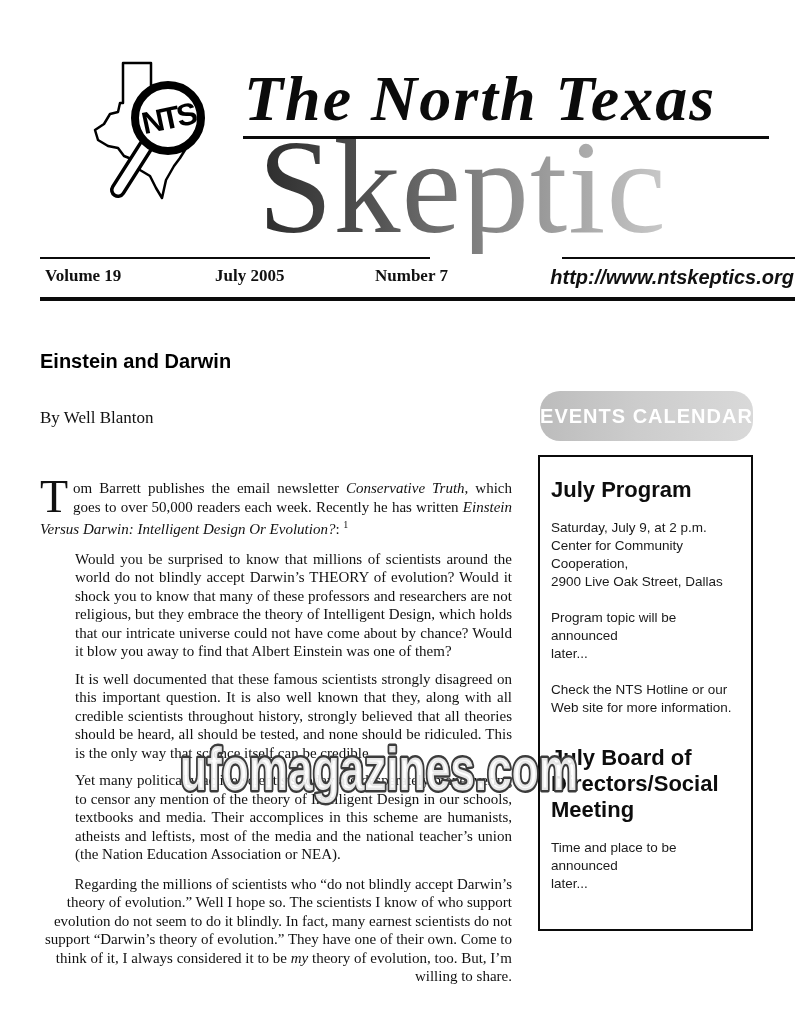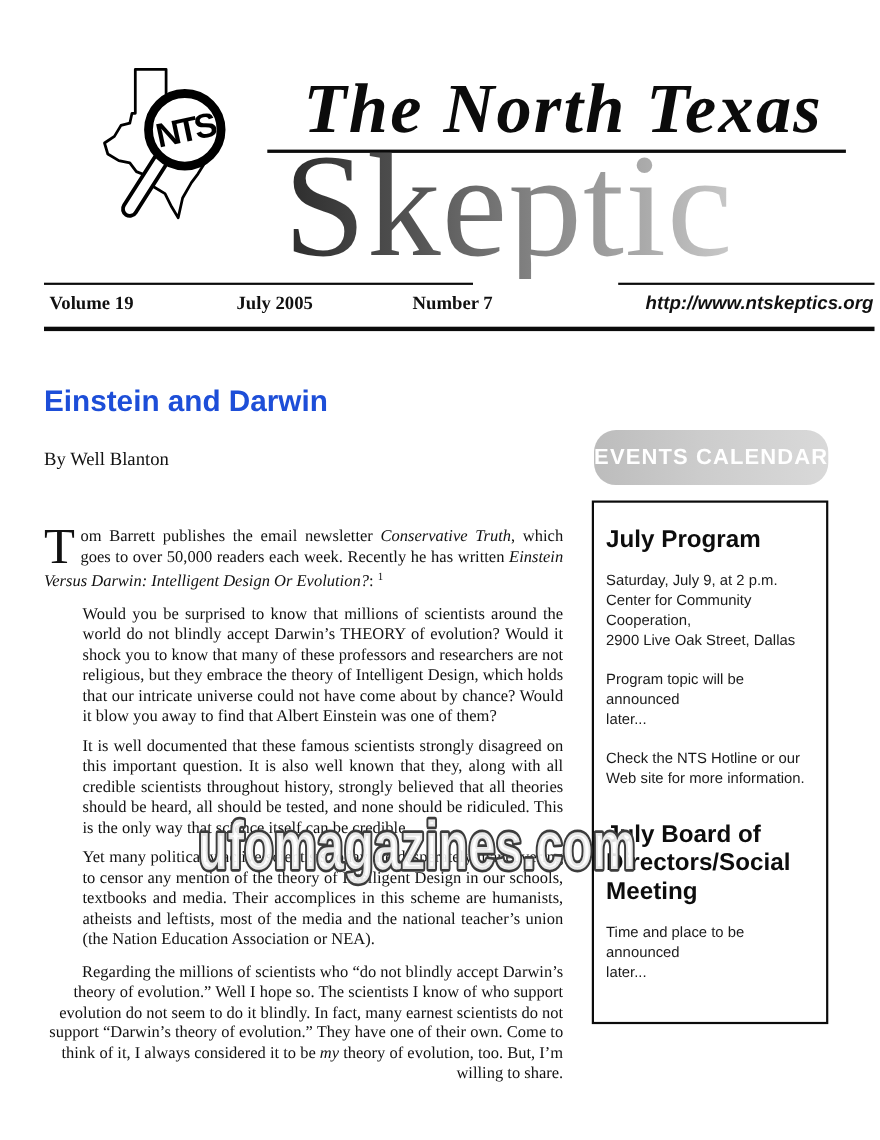--- a/index.html
+++ b/index.html
@@ -10,21 +10,20 @@
   }
 
   
   .logo { position:absolute; left:90px; top:58px; width:158px; height:180px; }
 
   .title1 {
     position:absolute; left:244px; top:64px; width:524px;
     font-family:"Liberation Serif", serif; font-style:italic; font-weight:bold;
     font-size:64px; line-height:70px; letter-spacing:2px; white-space:nowrap;
     color:#0b0b0b;
-    margin-left:32px;
   }
   .title1-underline { position:absolute; left:243px; top:136px; width:526px; height:3px; background:#0b0b0b; }
 
   .title2 {
     position:absolute; left:258px; top:120px;
     font-family:"Liberation Serif", serif; font-size:134px; line-height:134px;
     letter-spacing:1px; white-space:nowrap;
     background:linear-gradient(90deg,#2c2c2c 0%,#555 30%,#8b8b8b 60%,#c9c9c9 100%);
     -webkit-background-clip:text; background-clip:text; color:transparent;
   }
@@ -34,28 +33,28 @@
   .rule-thin-right { left:562px; top:257px; width:233px; height:2px; }
   .rule-thick      { left:40px;  top:297px; width:755px; height:4px; }
 
   .vol-row span { position:absolute; top:266px; font-weight:bold; font-size:17px; }
   .vol  { left:45px; }
   .date { left:215px; }
   .num  { left:375px; }
   .url  {
     position:absolute; top:266px; right:6px;
     font-family:"Liberation Sans", sans-serif; font-weight:bold; font-style:italic;
-    font-size:17px;
+    font-size:20px;
   }
 
   
   .article-title {
     position:absolute; left:40px; top:350px;
-    font-family:"Liberation Sans", sans-serif; font-weight:bold; font-size:27px;
-    color:#1d4ed8;
+    font-family:"Liberation Sans", sans-serif; font-weight:bold; font-size:20px;
+    color:#000000;
   }
   .byline { position:absolute; left:40px; top:408px; font-size:17px; }
 
   .article-body {
     position:absolute; left:40px; top:479px; width:472px;
     font-size:15px; line-height:18.5px; text-align:justify;
   }
   .dropcap {
     float:left; font-size:46px; line-height:36px; height:37px;
     padding-right:5px; font-family:"Liberation Serif", serif;

